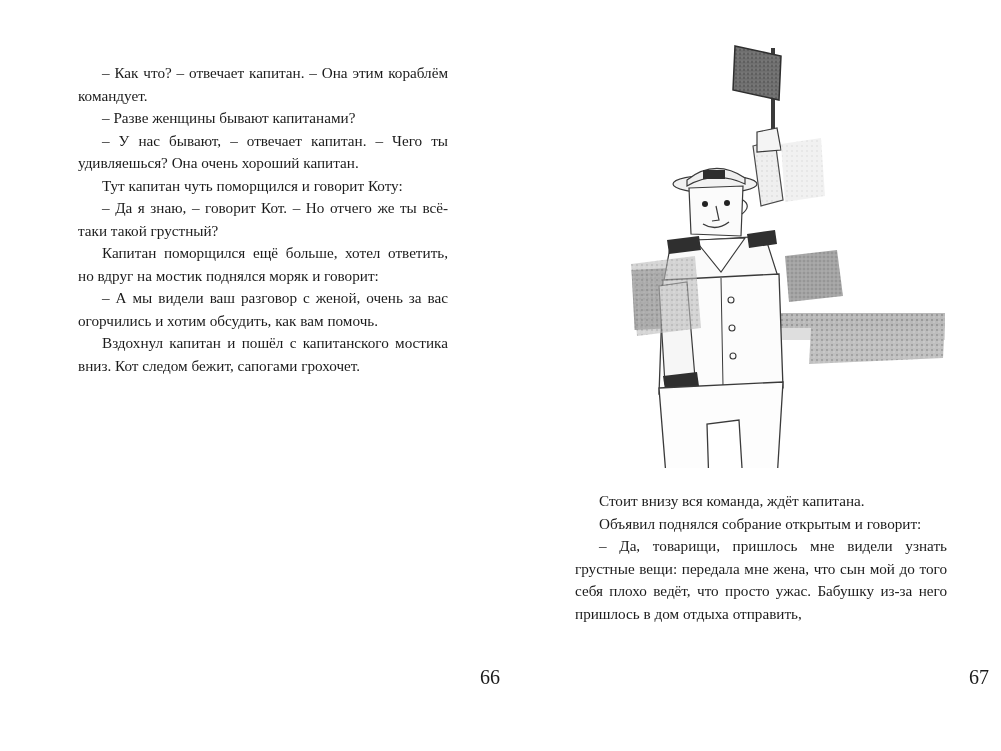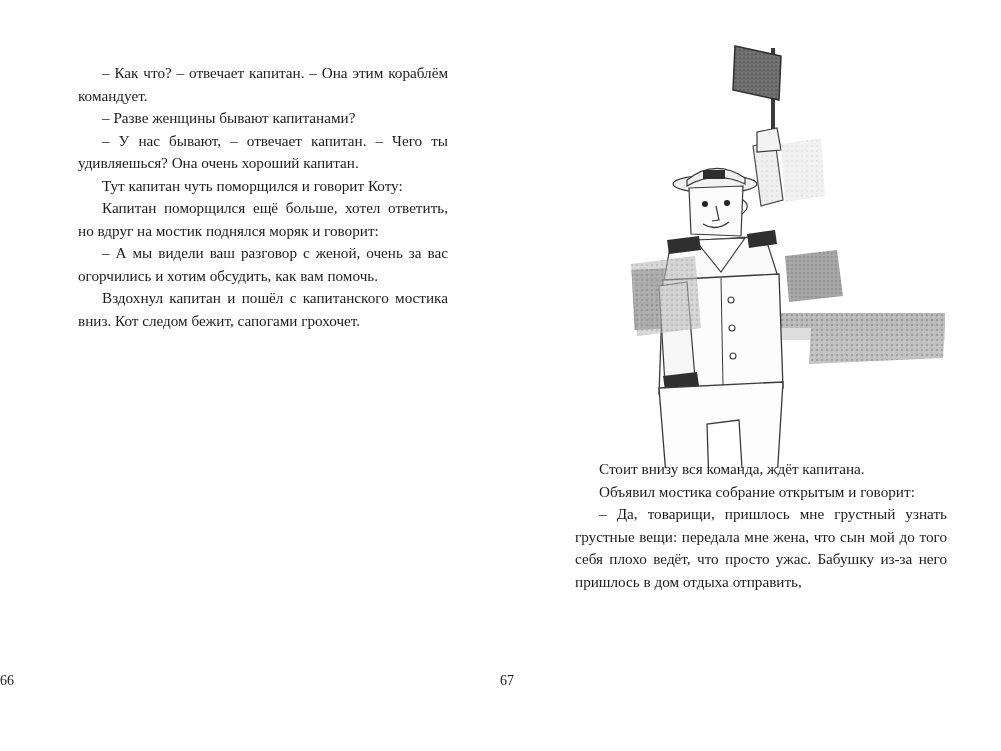--- a/index.html
+++ b/index.html
@@ -36,43 +36,43 @@
     text-align: justify;
     text-justify: inter-word;
   }
   .text-col.left {
     left: 78px;
     top: 62px;
     width: 370px;
   }
   .text-col.right-bottom {
     left: 575px;
-    top: 458px;
+    top: 490px;
     width: 372px;
   }
   .para {
     margin: 0;
     text-indent: 24px;
     text-align: justify;
   }
   .para:last-child {
     text-align: justify;
   }
 
   .folio {
     position: absolute;
     bottom: 62px;
     font-family: "Liberation Serif", serif;
-    font-size: 14px;
+    font-size: 20px;
     color: #1b1b1b;
     width: 100%;
-    text-align: left;
+    text-align: right;
   }
   .folio-left { left: 0; width: 500px; }
-  .folio-right { left: 500px; width: 501px; }
+  .folio-right { left: 488px; width: 501px; }
 
   .illustration {
     position: absolute;
     left: 575px;
     top: 28px;
     width: 372px;
     height: 440px;
   }
   .illustration svg { display: block; }
 </style>
@@ -80,20 +80,21 @@
 <body>
 
 <div class="spread">
 
   <div class="page page-left">
     <div class="text-col left">
       <p class="para">– Как что? – отвечает капитан. – Она этим кораблём командует.</p>
       <p class="para">– Разве женщины бывают капитанами?</p>
       <p class="para">– У нас бывают, – отвечает капитан. – Чего ты удивляешься? Она очень хороший капитан.</p>
       <p class="para">Тут капитан чуть поморщился и говорит Коту:</p>
+      <p class="para">– Да я знаю, – говорит Кот. – Но отчего же ты всё-таки такой грустный?</p>
       <p class="para">Капитан поморщился ещё больше, хотел ответить, но вдруг на мостик поднялся моряк и говорит:</p>
       <p class="para">– А мы видели ваш разговор с женой, очень за вас огорчились и хотим обсудить, как вам помочь.</p>
       <p class="para">Вздохнул капитан и пошёл с капитанского мостика вниз. Кот следом бежит, сапогами грохочет.</p>
     </div>
     <div class="folio folio-left">66</div>
   </div>
 
   <div class="page page-right"></div>
 
   <div class="illustration">
@@ -174,19 +175,19 @@
       <polygon points="236,300 370,294 368,330 234,336" fill="url(#grain2)" opacity="0.9"></polygon>
       <polygon points="12,22 96,14 104,132 20,140" fill="none"></polygon>
       <polygon points="168,24 214,14 218,44 170,52" fill="none"></polygon>
       <polygon points="206,116 246,110 250,168 210,174" fill="url(#grainLight)" opacity="0.85"></polygon>
       <polygon points="56,236 120,228 126,300 62,308" fill="url(#grain2)" opacity="0.6"></polygon>
     </svg>
   </div>
 
   <div class="text-col right-bottom">
     <p class="para">Стоит внизу вся команда, ждёт капитана.</p>
-    <p class="para">Объявил мостика собрание открытым и говорит:</p>
-    <p class="para">– Да, товарищи, пришлось мне грустный узнать грустные вещи: передала мне жена, что сын мой до того себя плохо ведёт, что просто ужас. Бабушку из-за него пришлось в дом отдыха отправить,</p>
+    <p class="para">Объявил поднялся собрание открытым и говорит:</p>
+    <p class="para">– Да, товарищи, пришлось мне видели узнать грустные вещи: передала мне жена, что сын мой до того себя плохо ведёт, что просто ужас. Бабушку из-за него пришлось в дом отдыха отправить,</p>
   </div>
 
   <div class="folio folio-right">67</div>
 
 </div>
 
 </body></html>

